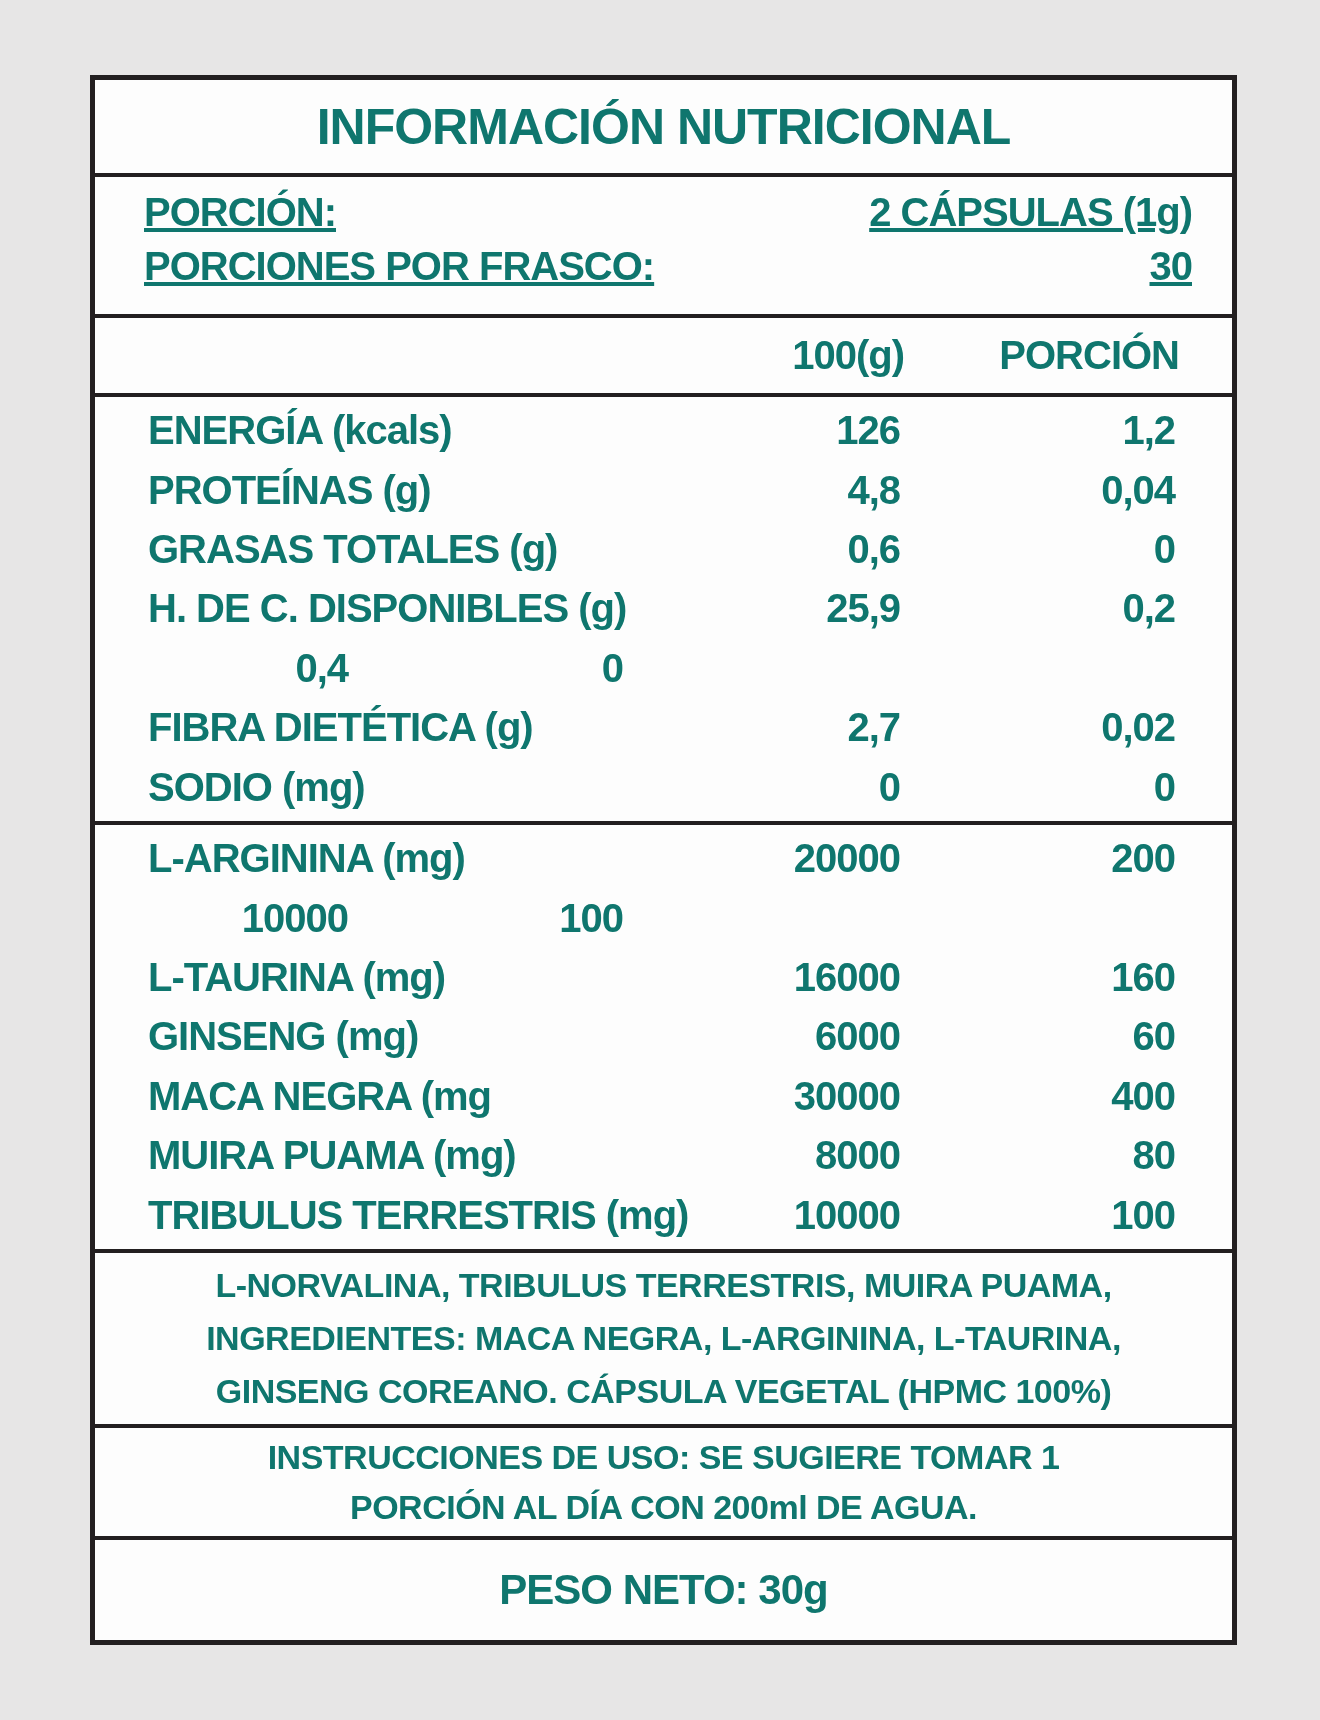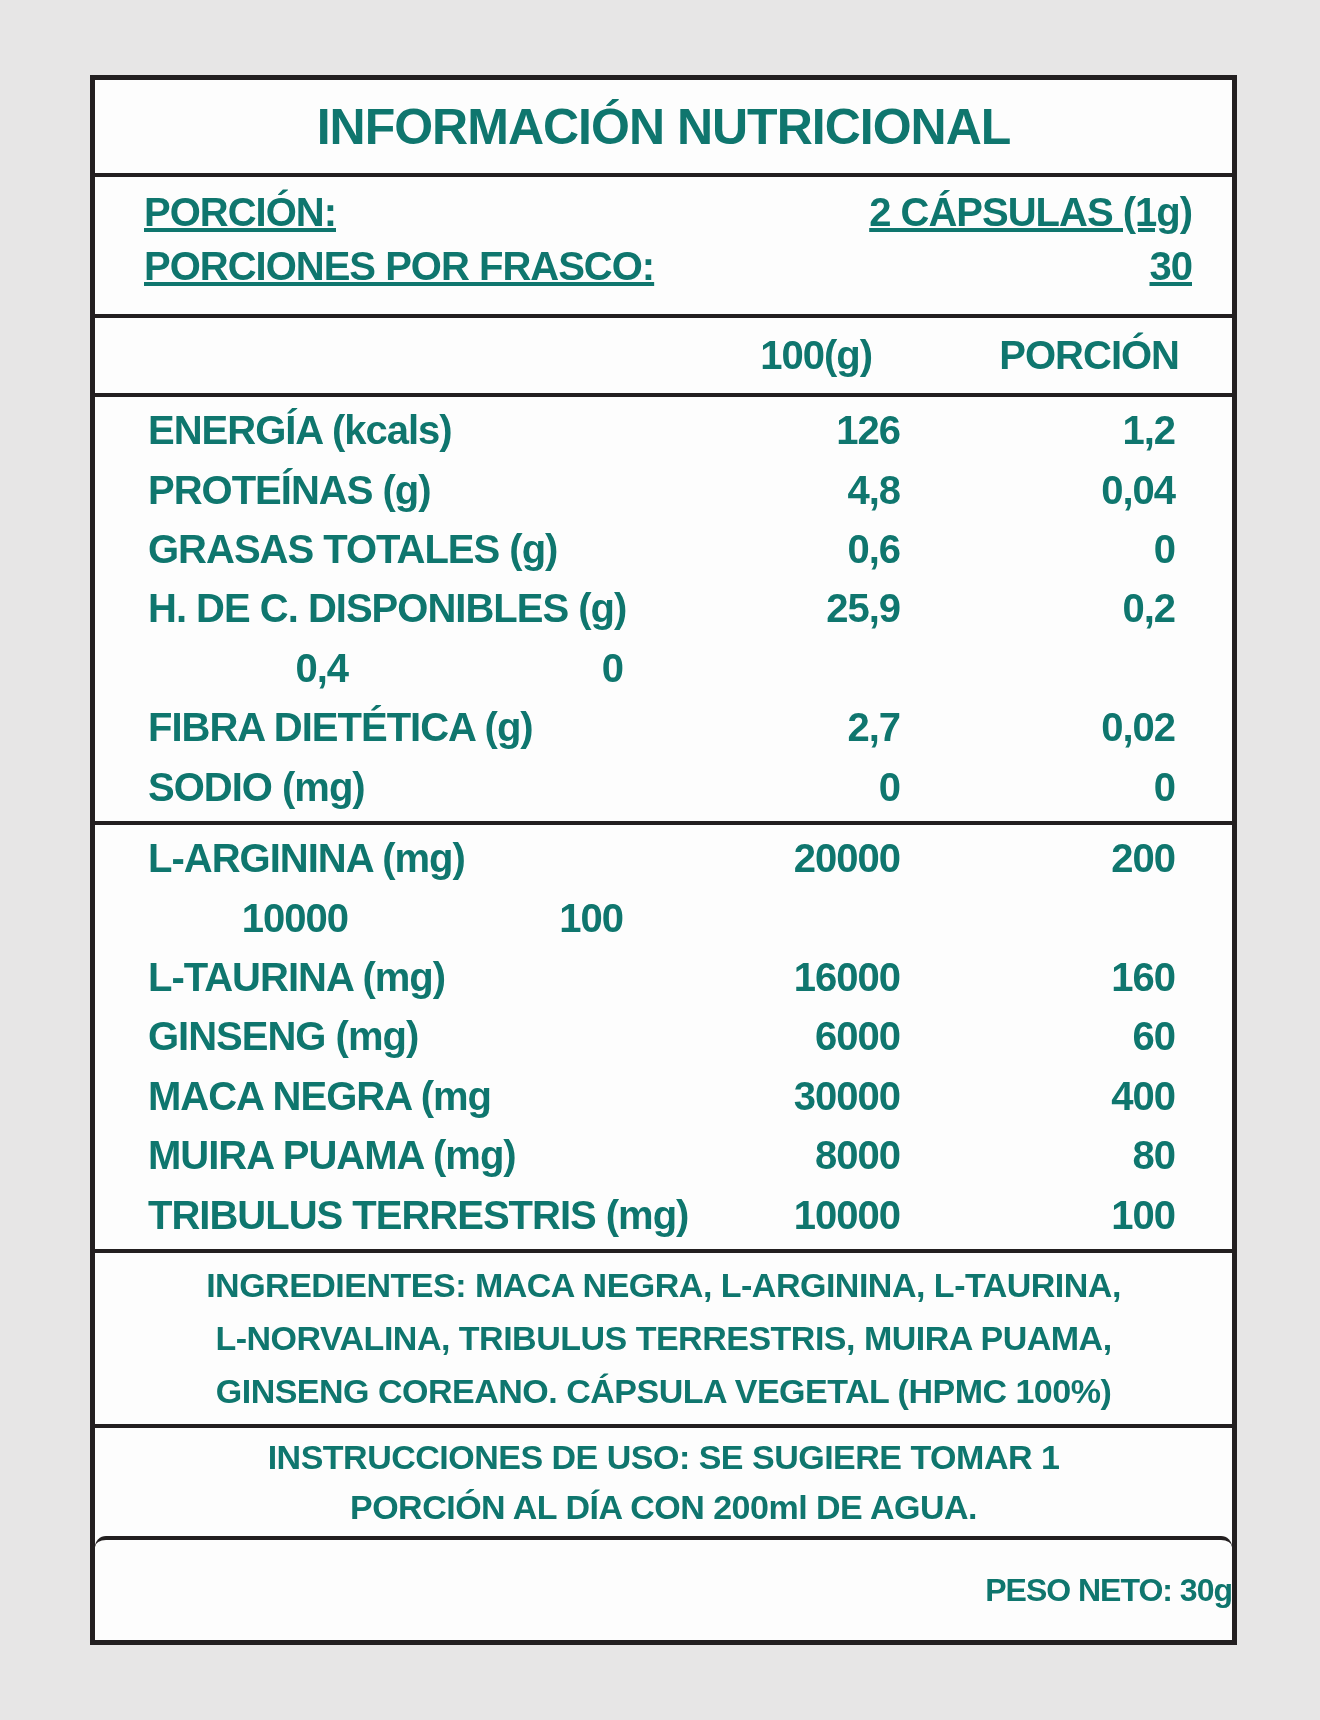--- a/index.html
+++ b/index.html
@@ -65,21 +65,20 @@
   }
 
   
   .sec-colheads {
     height: 79px;
     display: flex;
     align-items: center;
     padding: 0 53px 0 49px;
     font-size: 40px;
     letter-spacing: -1px;
-    gap: 32px;
   }
   .col-name { flex: 1 1 auto; white-space: nowrap; }
   .col-100  { flex: 0 0 200px; text-align: right; white-space: nowrap; }
   .col-por  { flex: 0 0 275px; text-align: right; white-space: nowrap; }
 
   
   .sec-rows {
     height: 428px;
     display: flex;
     flex-direction: column;
@@ -116,24 +115,23 @@
     font-size: 34px;
     line-height: 50px;
     letter-spacing: -0.5px;
   }
 
   
   .sec-peso {
     flex: 1 1 auto;
     display: flex;
     align-items: center;
-    justify-content: flex-end;
-    font-size: 32px;
-    letter-spacing: -1px;
-    border-radius: 11px;
+    justify-content: center;
+    font-size: 42px;
+    letter-spacing: -1px;
   }
 </style>
 </head>
 <body>
 
 <div class="canvas">
   <div class="panel">
 
     <section class="sec sec-title">
       <h1>INFORMACIÓN NUTRICIONAL</h1>
@@ -224,22 +222,22 @@
         <span class="col-por">80</span>
       </div>
       <div class="trow">
         <span class="col-name">TRIBULUS TERRESTRIS (mg)</span>
         <span class="col-100">10000</span>
         <span class="col-por">100</span>
       </div>
     </section>
 
     <section class="sec sec-ingredients">
+      <div>L-NORVALINA, TRIBULUS TERRESTRIS, MUIRA PUAMA,</div>
       <div>INGREDIENTES: MACA NEGRA, L-ARGININA, L-TAURINA,</div>
-      <div>L-NORVALINA, TRIBULUS TERRESTRIS, MUIRA PUAMA,</div>
       <div>GINSENG COREANO. CÁPSULA VEGETAL (HPMC 100%)</div>
     </section>
 
     <section class="sec sec-instructions">
       <div>INSTRUCCIONES DE USO: SE SUGIERE TOMAR 1</div>
       <div>PORCIÓN AL DÍA CON 200ml DE AGUA.</div>
     </section>
 
     <section class="sec sec-peso">
       <span>PESO NETO: 30g</span>

